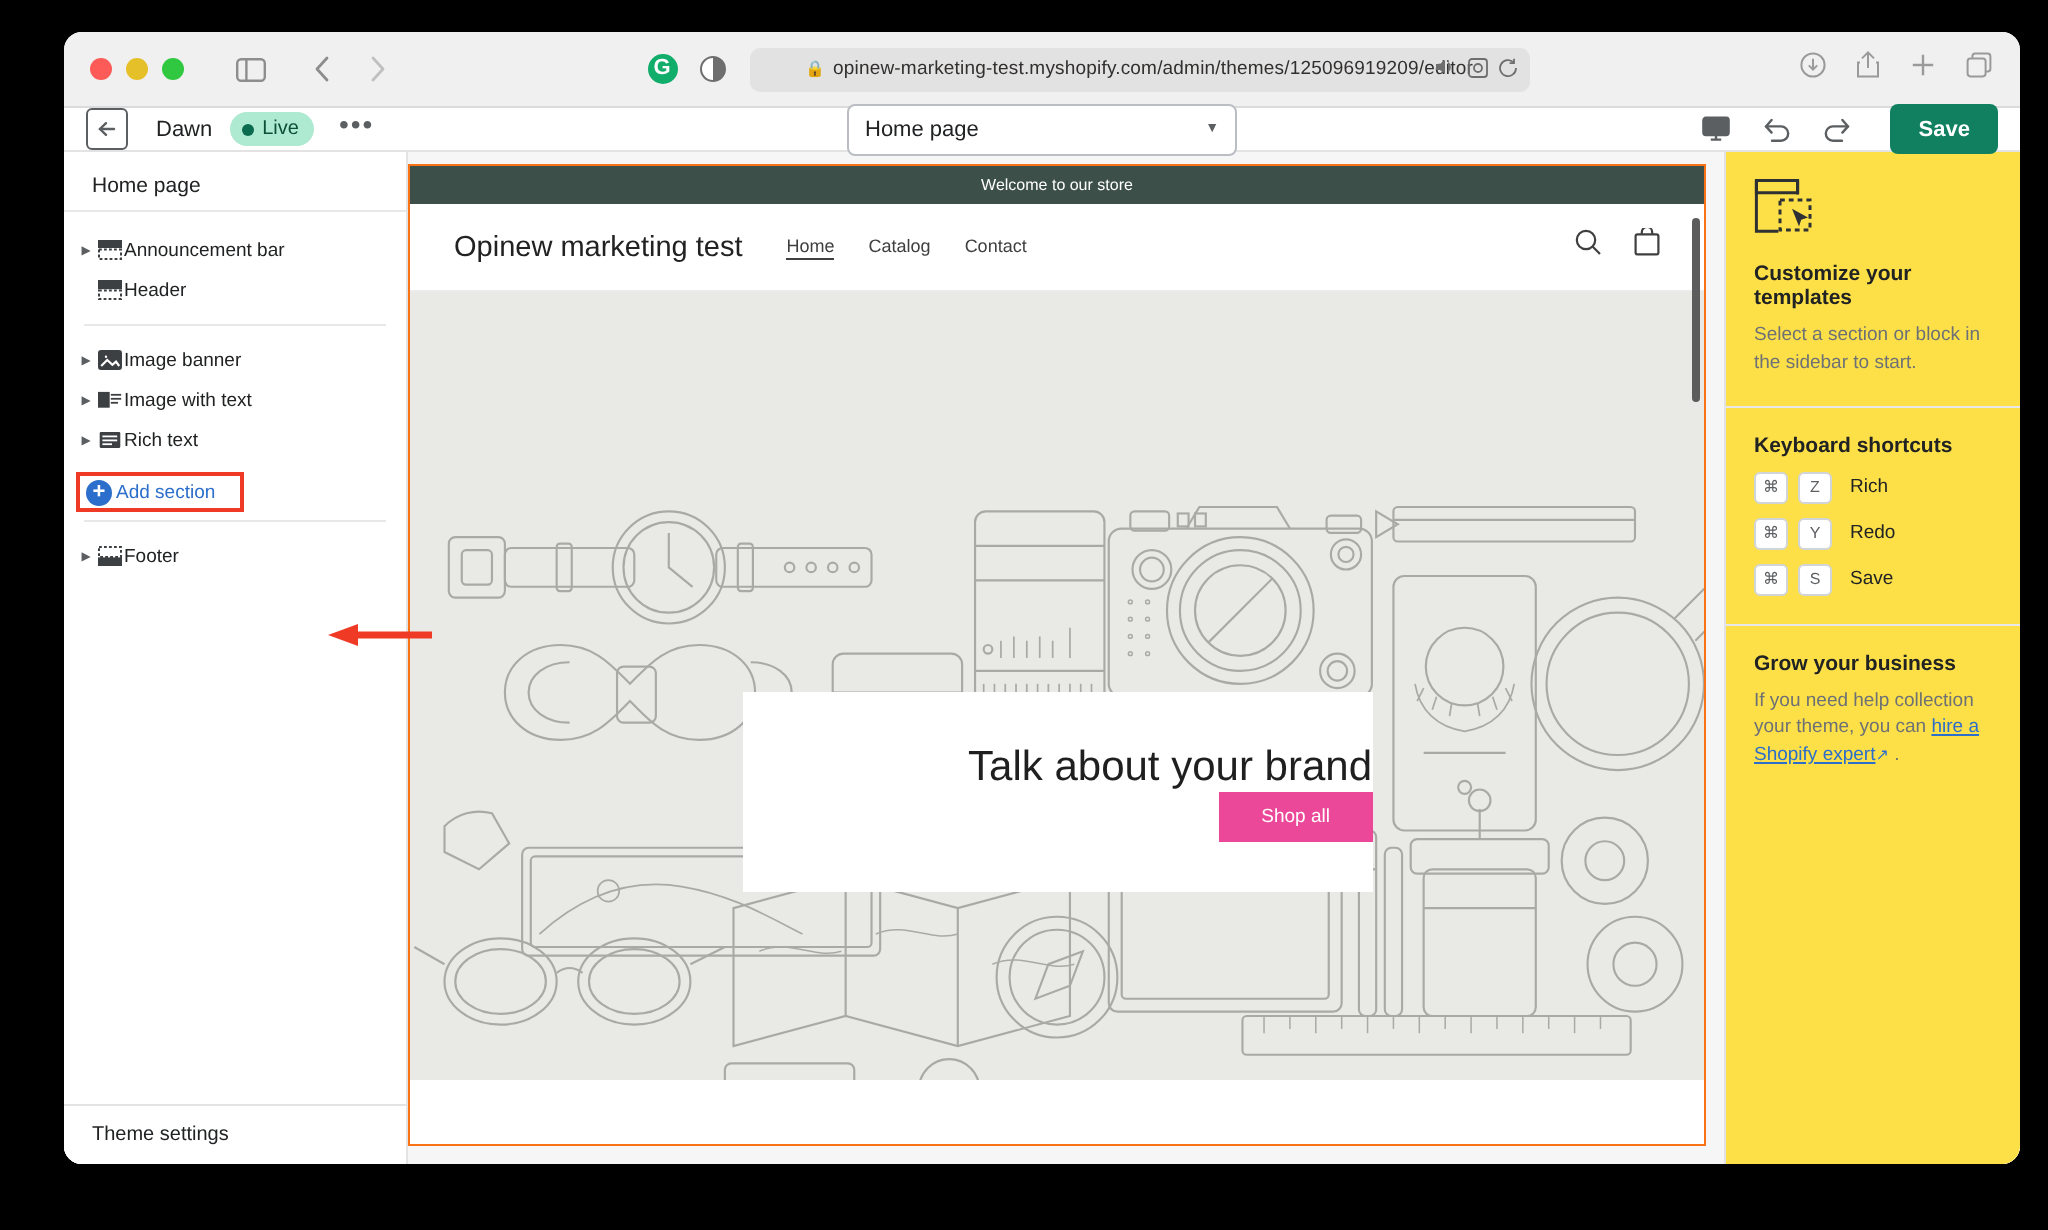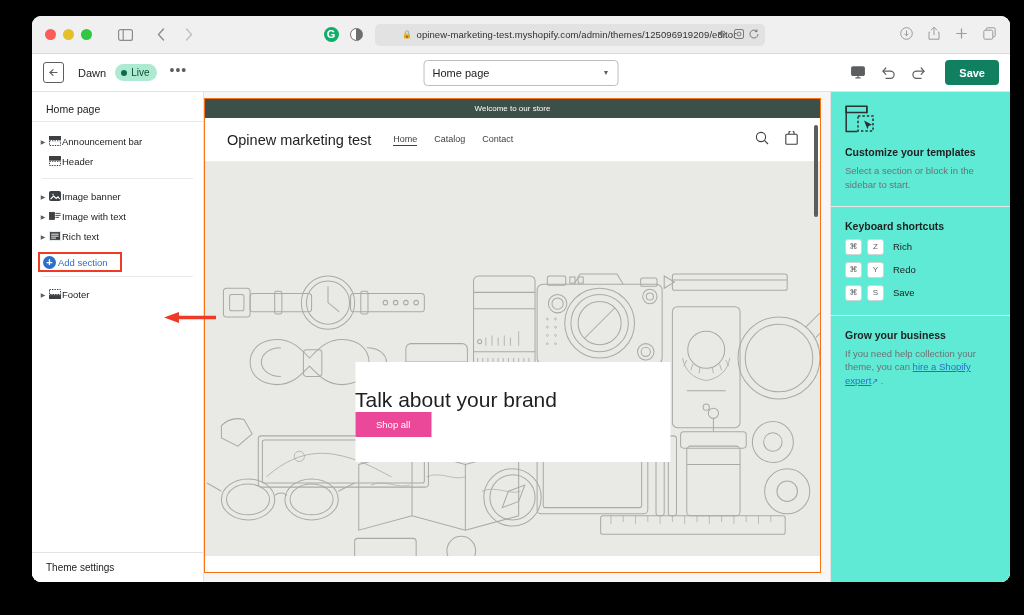--- a/index.html
+++ b/index.html
@@ -91,21 +91,21 @@
     display: flex; align-items: center; gap: 15px;
     margin-right: 14px; margin-left: 14px;
     color: #9a9a9a;
   }
 
   
   #app { position: relative; height: 528px; background: #ffffff; display: flex; flex-direction: column; }
 
   
   #editor-toolbar {
-    height: 38px;
+    height: 22px;
     border-bottom: 1px solid #e3e3e3;
     display: flex; align-items: center;
     background: #ffffff;
     position: relative;
   }
   #exit-btn {
     width: 21px; height: 21px; margin-left: 11px;
     border: 1.3px solid #5c5f62; border-radius: 3px;
     display: flex; align-items: center; justify-content: center;
     color: #5c5f62;
@@ -277,41 +277,41 @@
     position: absolute; inset: 0;
     width: 100%; height: 100%;
   }
   #hero-card {
     position: absolute;
     left: 50%; transform: translateX(-50%);
     top: 200px;
     width: 315px; height: 100px;
     background: #ffffff;
     display: flex; flex-direction: column;
-    align-items: flex-start; justify-content: center;
+    align-items: flex-end; justify-content: center;
   }
   #hero-title { font-size: 21px; color: #1f1f1f; font-weight: 400; }
   #hero-button {
     background: #ec4899; color: #ffffff;
     padding: 7px 21px; font-size: 9.5px;
     border: none; font-family: inherit; cursor: pointer;
   }
 
   #preview-scrollbar {
     position: absolute;
     right: 2px; top: 26px;
     width: 4px; height: 92px;
     background: #5c5c5c; border-radius: 2px;
     cursor: pointer;
   }
 
   
   #right-panel {
-    width: 180px;
-    background: #5eead4;
+    width: 148px;
+    background: #fde047;
     border-left: 1px solid #e3e3e3;
     padding: 0;
     overflow: hidden;
   }
   .rp-block { padding: 13px 14px 14px 14px; border-bottom: 1px solid #e8e8e8; }
   #rp-illus-icon { color: #2e3133; margin-bottom: 9px; }
   .rp-title { font-size: 10.5px; font-weight: 700; color: #202223; margin-bottom: 6px; }
   .rp-text { font-size: 9.5px; color: #6d7175; line-height: 1.45; }
   .shortcut-row { display: flex; align-items: center; gap: 5px; margin-top: 7px; }
   .key {

